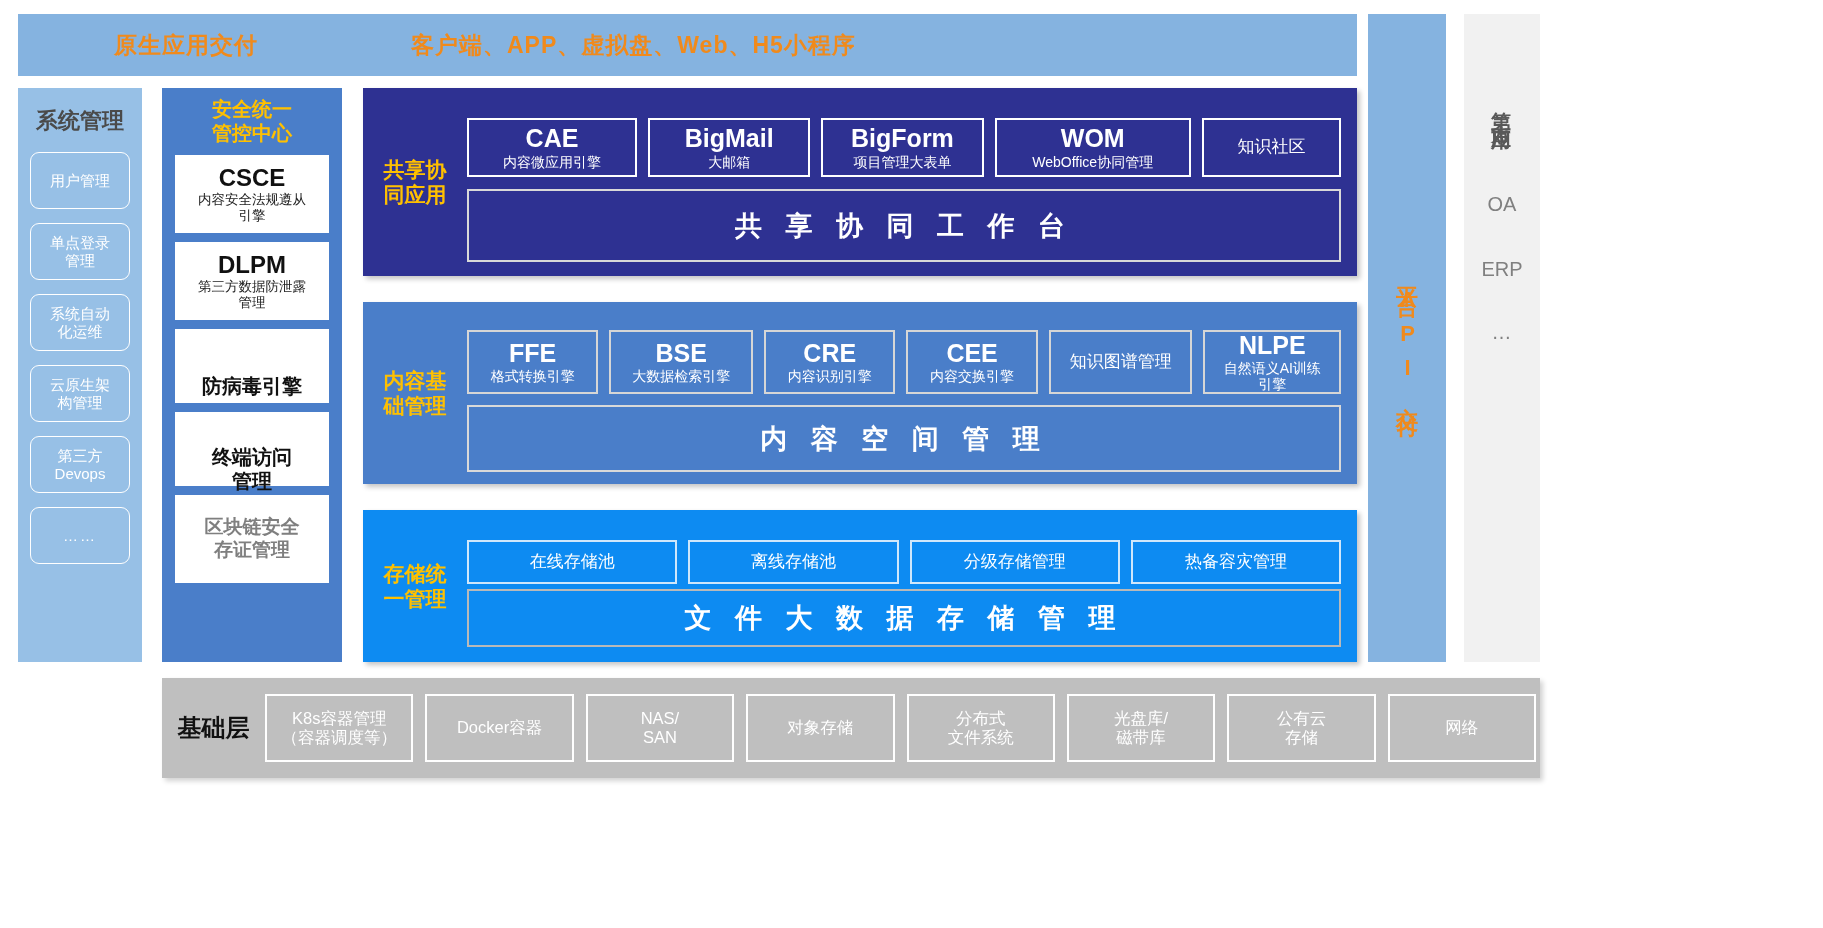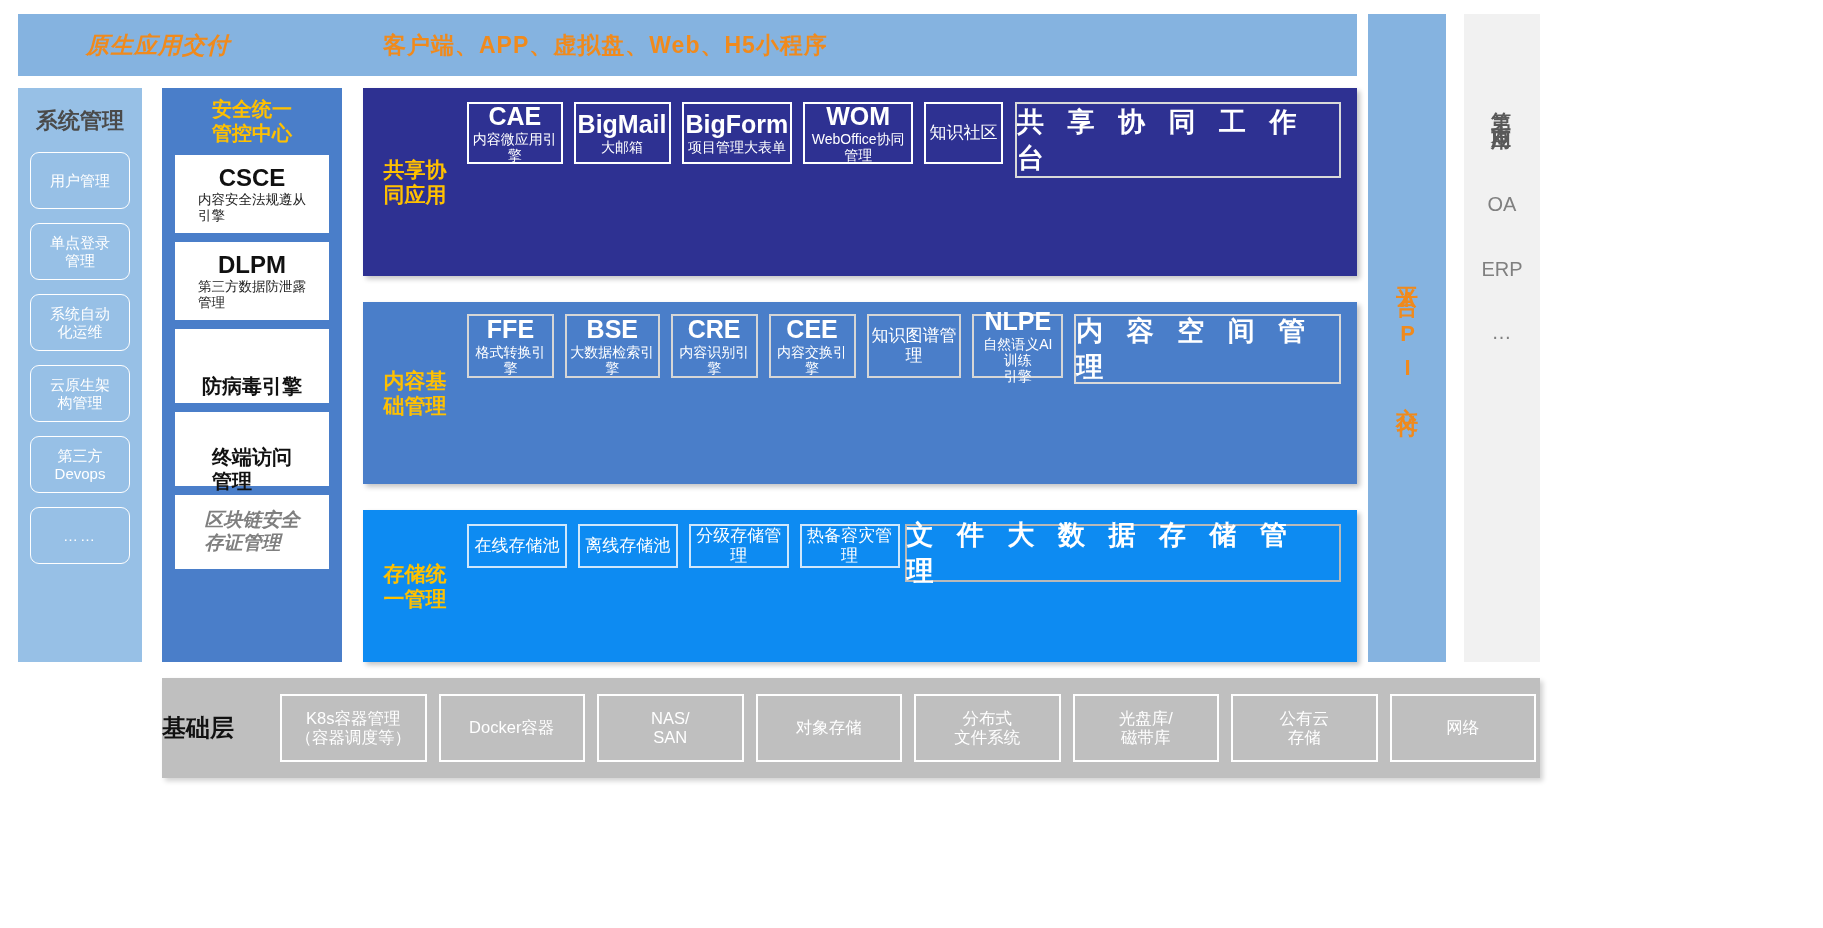--- a/index.html
+++ b/index.html
@@ -17,21 +17,21 @@
   
   .banner {
     left: 18px; top: 14px; width: 1339px; height: 62px;
     background: #85b3e0;
     display: flex; align-items: center;
   }
   .banner-label {
     color: #f08a1c; font-weight: bold; font-size: 23px;
     letter-spacing: 1px;
   }
-  .banner-l1 { margin-left: 68px; font-style: italic; }
+  .banner-l1 { margin-left: 96px; }
   .banner-l2 { margin-left: 153px; }
 
   
   .sysmgmt {
     left: 18px; top: 88px; width: 124px; height: 574px;
     background: #97c0e6;
     padding-top: 18px;
   }
   .sysmgmt-title {
     color: #4a4a4a; font-weight: bold; font-size: 22px;
@@ -52,41 +52,41 @@
     background: #4a7ec9;
     padding: 10px 13px 10px 13px;
   }
   .seccol-title {
     color: #ffc000; font-weight: bold; font-size: 20px;
     text-align: center; line-height: 1.18; margin-bottom: 10px;
   }
   .sec-item {
     background: #ffffff; width: 100%; margin-bottom: 9px;
     display: flex; align-items: center; justify-content: center;
-    flex-direction: column; 
+    flex-direction: column; text-align: center;
     padding: 5px 4px;
   }
   .sec-abbr { font-size: 24px; font-weight: bold; color: #111111; line-height: 1.1; }
   .sec-desc { font-size: 13.5px; color: #222222; line-height: 1.15; margin-top: 1px; }
   .sec-strong { font-size: 20px; font-weight: bold; color: #111111; line-height: 1.2; margin-top: 40px; }
   .sec-muted { font-size: 19px; font-weight: bold; color: #7f7f7f; line-height: 1.2; }
   .h-csce { height: 78px; }
   .h-dlpm { height: 78px; }
   .h-av   { height: 74px; }
   .h-term { height: 74px; }
-  .h-bc   { height: 74px; margin-bottom: 0; font-style: italic; }
+  .h-bc   { height: 88px; margin-bottom: 0; }
 
   
   .panel { display: flex; box-shadow: 3px 3px 5px rgba(0,0,0,0.23); }
   .panel-label {
     flex: 0 0 auto; color: #ffc000; font-weight: bold; font-size: 21px;
     line-height: 1.2; text-align: center;
     display: flex; align-items: center; justify-content: center;
   }
-  .panel-body { flex: 1 1 auto; display: flex; flex-direction: row; }
+  .panel-body { flex: 1 1 auto; display: flex; flex-direction: column; margin-top: 16px; }
   .chip-row { display: flex; gap: 11px; }
   .chip {
     flex: 1 1 0; border: 2px solid #ffffff;
     display: flex; flex-direction: column;
     align-items: center; justify-content: center; text-align: center;
     color: #ffffff; padding: 4px 2px;
   }
   .chip-abbr { font-size: 25px; font-weight: bold; line-height: 1.1; }
   .chip-desc { font-size: 14px; line-height: 1.15; margin-top: 1px; }
   .chip-plain { font-size: 17px; line-height: 1.2; }
@@ -157,21 +157,21 @@
   .ti-dots{ margin-top: 40px; font-size: 20px; letter-spacing: 1px; }
 
   
   .infra {
     left: 162px; top: 678px; width: 1378px; height: 100px;
     background: #bfbfbf;
     display: flex; align-items: center;
     box-shadow: 3px 3px 5px rgba(0,0,0,0.18);
   }
   .infra-label {
-    flex: 0 0 auto; width: 118px; 
+    flex: 0 0 auto; width: 103px; text-align: center;
     color: #111111; font-weight: bold; font-size: 24px;
   }
   .infra-items { flex: 1 1 auto; display: flex; gap: 12px; padding-right: 4px; }
   .infra-chip {
     flex: 1 1 0; height: 68px; border: 2px solid #ffffff;
     color: #ffffff; font-size: 16.5px; line-height: 1.18;
     display: flex; align-items: center; justify-content: center; text-align: center;
     padding: 2px;
   }
 </style>

